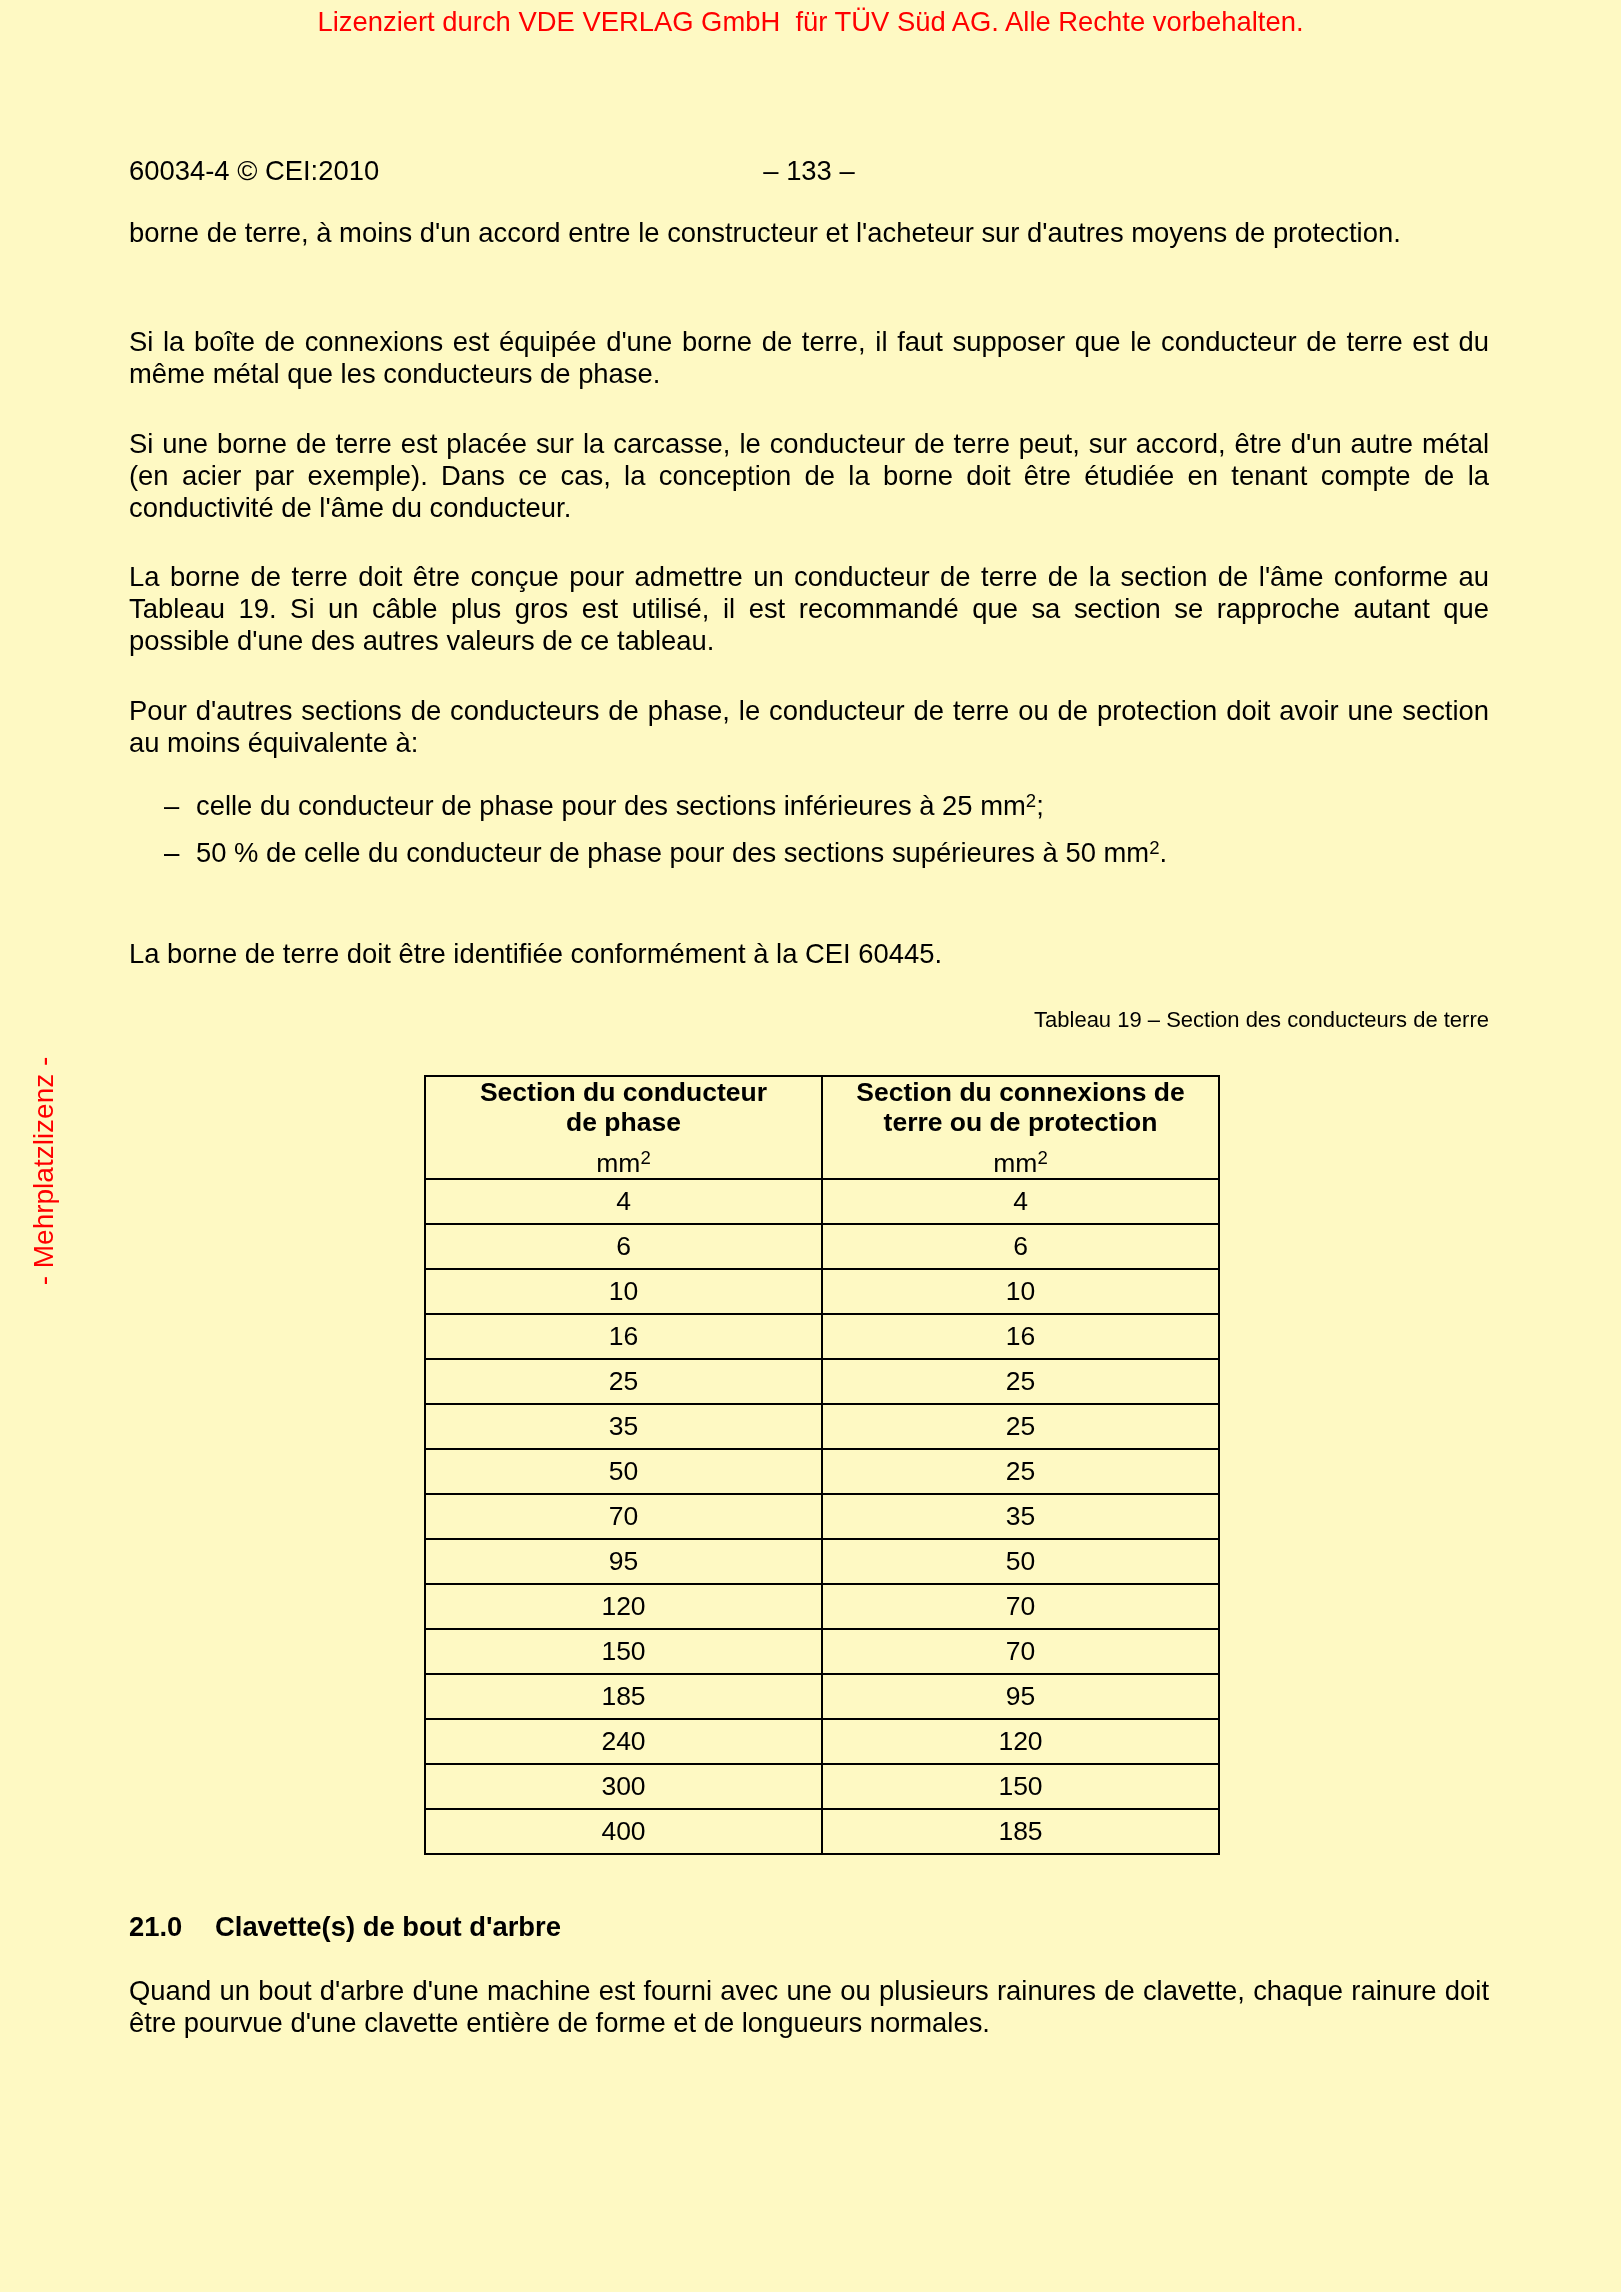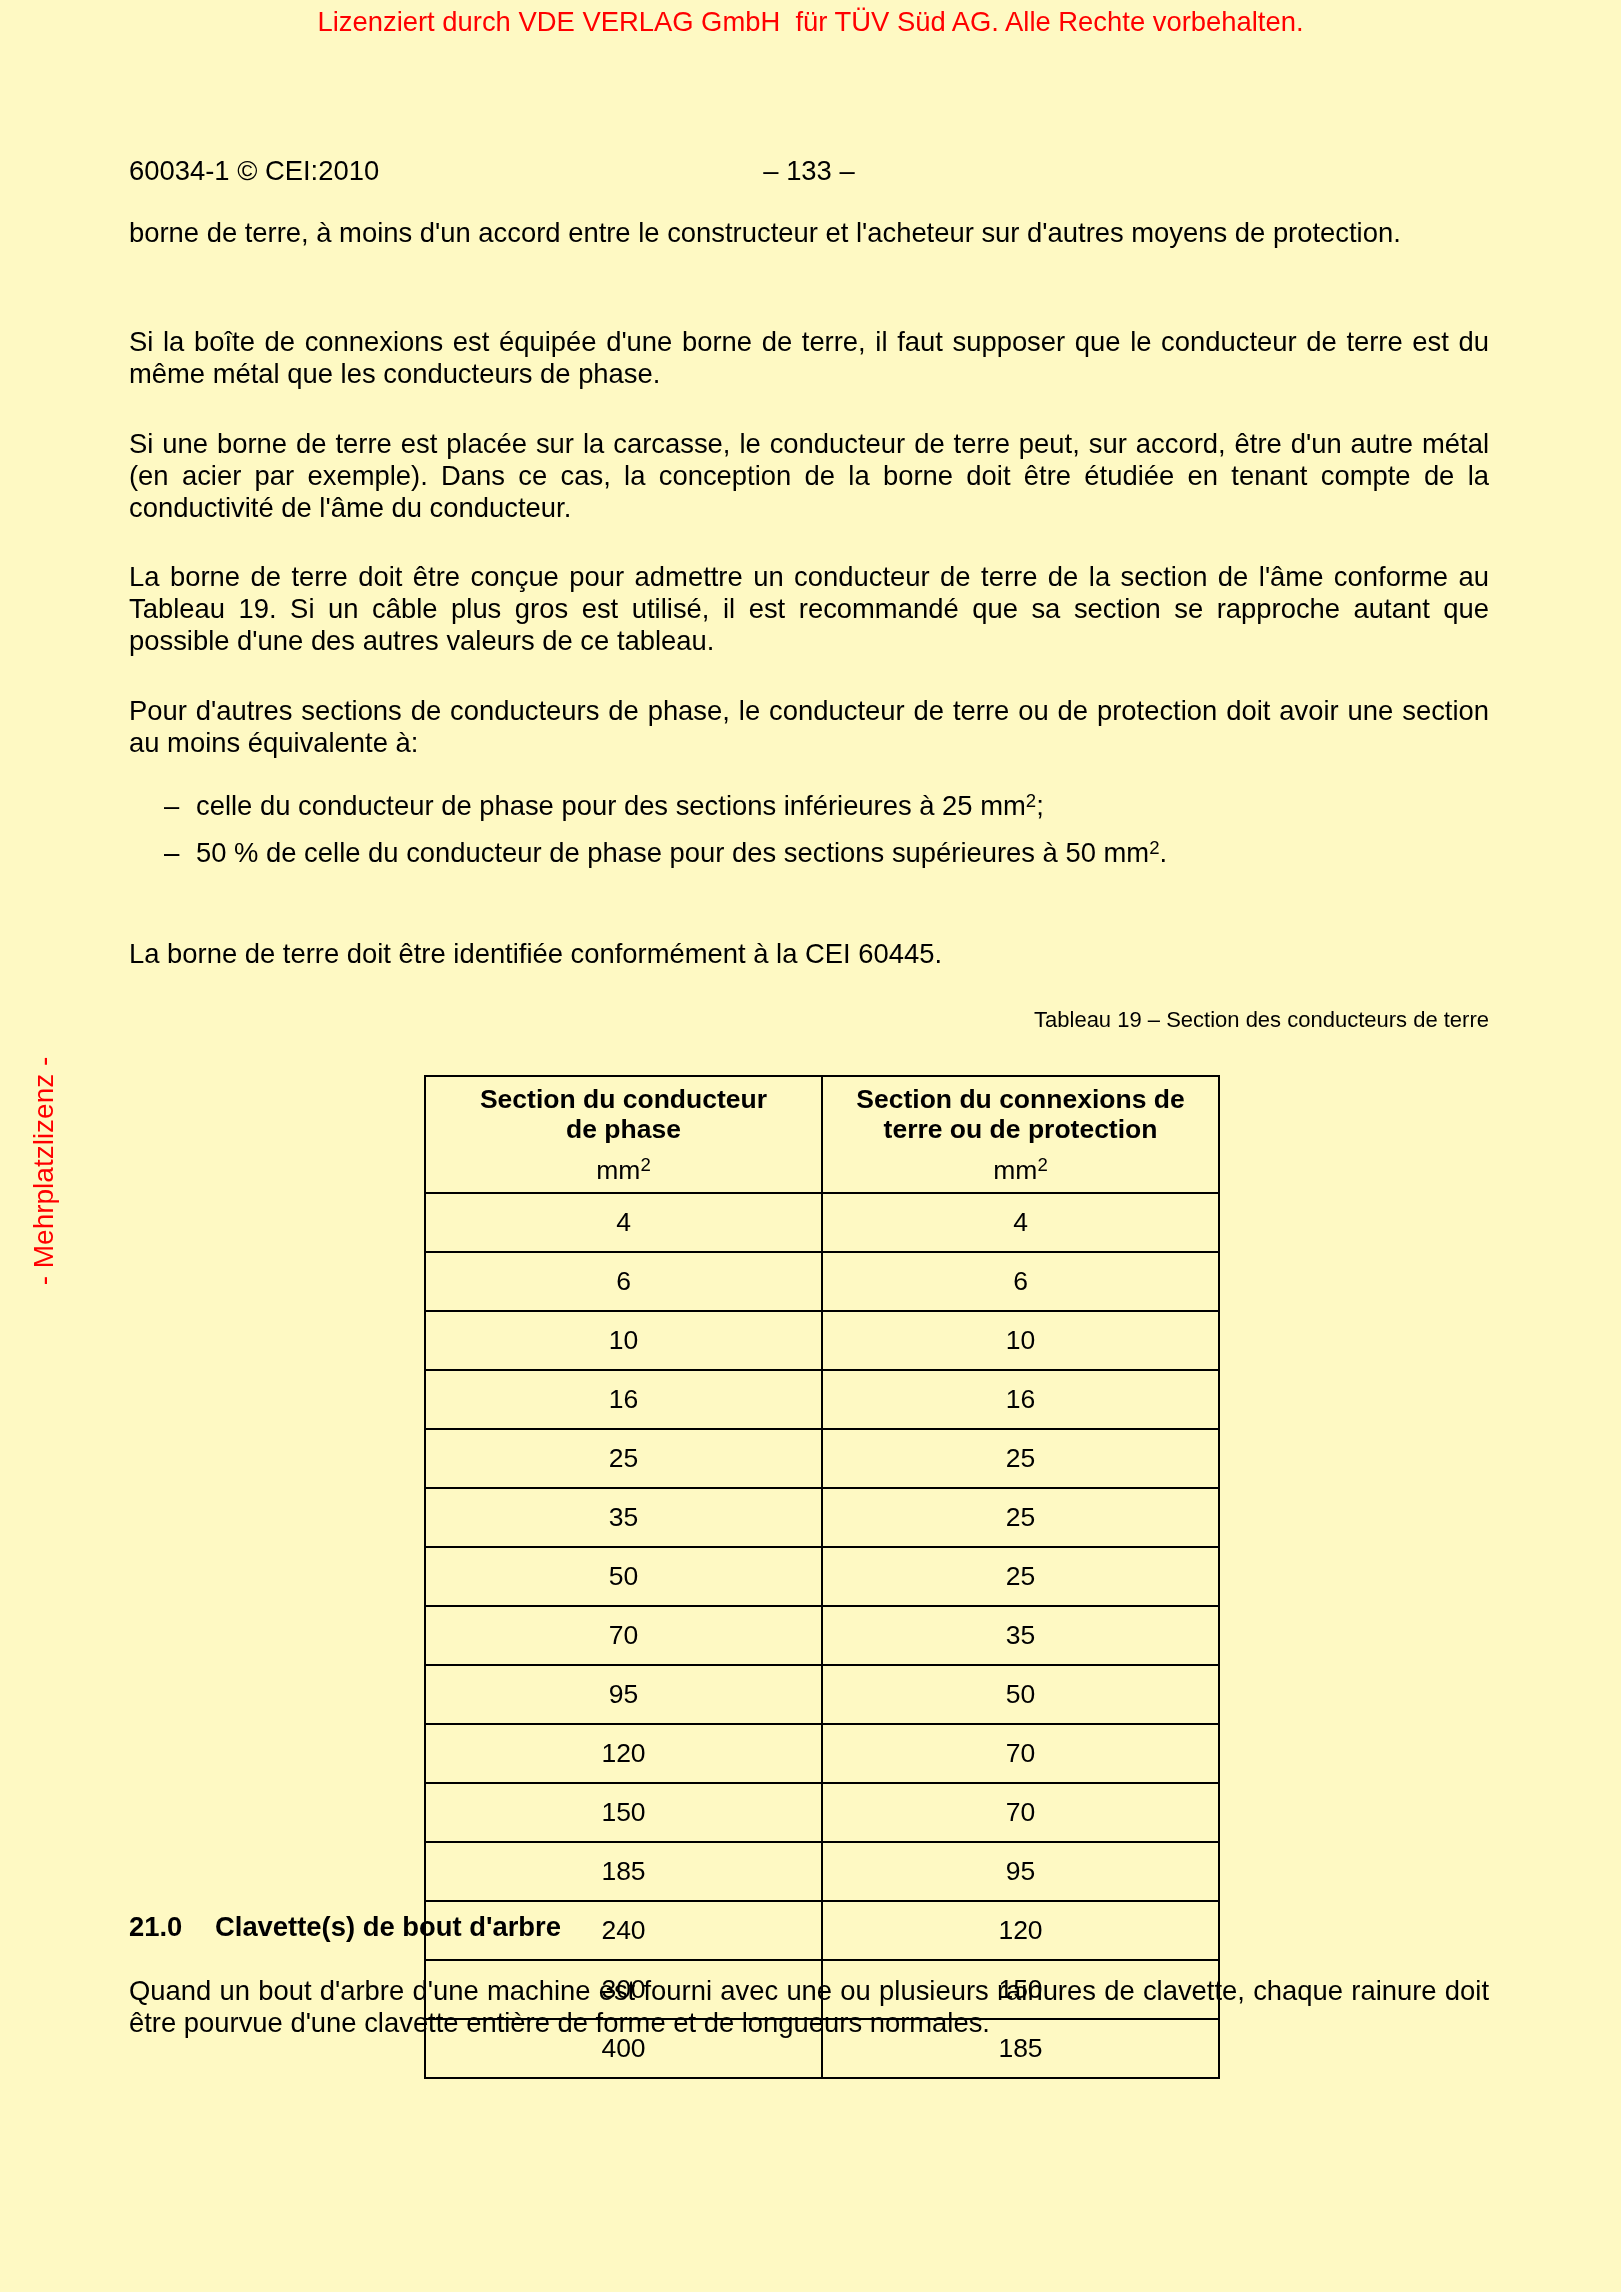--- a/index.html
+++ b/index.html
@@ -41,21 +41,21 @@
   .bullets { }
   .bullet-item { position:relative; padding-left:67px; margin-bottom:14.7px; font-size:27.4px; line-height:32px; }
   .bullet-marker { position:absolute; left:35px; top:0; }
   .table-title { top:1007px; text-align:right; font-weight:normal; font-size:22px; }
   table.t19 {
     position:absolute; left:424px; top:1075px;
     width:796px;
     border-collapse:collapse;
     border:2.9px solid #000;
   }
-  table.t19 th, table.t19 td { border:2px solid #000; padding:7px; }
+  table.t19 th, table.t19 td { border:2px solid #000; padding:0; }
   table.t19 thead tr { border-bottom:2.9px solid #000; }
   th.hcell { width:50%; vertical-align:top; padding:7.8px 3.9px 5.9px 3.9px; font-weight:normal; }
   .h-line { font-weight:bold; font-size:26.5px; line-height:30px; text-align:center; }
   .h-unit { margin-top:11.8px; font-size:26.5px; line-height:29px; text-align:center; font-weight:normal; }
   table.t19 td { height:43px; text-align:center; vertical-align:middle; font-size:26.5px; }
   .section-heading { top:1911px; font-weight:bold; font-size:27.4px; }
   .section-number { display:inline-block; width:86px; }
   .p1 { top:217px; } .p2 { top:326px; } .p3 { top:428px; }
   .p4 { top:561px; } .p5 { top:695px; }
   .ul { top:790px; }
@@ -65,21 +65,21 @@
 </head>
 <body>
 
 <div class="page">
 
   <div class="banner">Lizenziert durch VDE VERLAG GmbH  für TÜV Süd AG. Alle Rechte vorbehalten.</div>
 
   <div class="side-label">- Mehrplatzlizenz -</div>
 
   <div class="blk header-row">
-    <span class="docref">60034-1 © CEI:2010</span>
+    <span class="docref">60034-4 © CEI:2010</span>
     <span class="pagenum">– 133 –</span>
   </div>
 
   <p class="blk para p1">borne de terre, à moins d'un accord entre le constructeur et l'acheteur sur d'autres moyens de protection.</p>
   <p class="blk para p3">Si une borne de terre est placée sur la carcasse, le conducteur de terre peut, sur accord, être d'un autre métal (en acier par exemple). Dans ce cas, la conception de la borne doit être étudiée en tenant compte de la conductivité de l'âme du conducteur.</p>
   <p class="blk para p2">Si la boîte de connexions est équipée d'une borne de terre, il faut supposer que le conducteur de terre est du même métal que les conducteurs de phase.</p>
   <p class="blk para p4">La borne de terre doit être conçue pour admettre un conducteur de terre de la section de l'âme conforme au Tableau 19. Si un câble plus gros est utilisé, il est recommandé que sa section se rapproche autant que possible d'une des autres valeurs de ce tableau.</p>
   <p class="blk para p5">Pour d'autres sections de conducteurs de phase, le conducteur de terre ou de protection doit avoir une section au moins équivalente à:</p>
 
   <div class="blk ul bullets">

